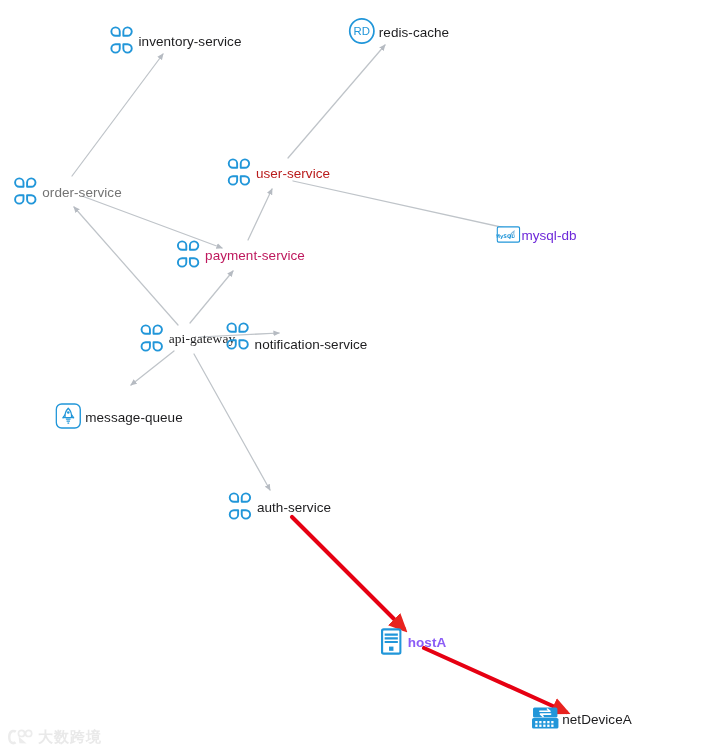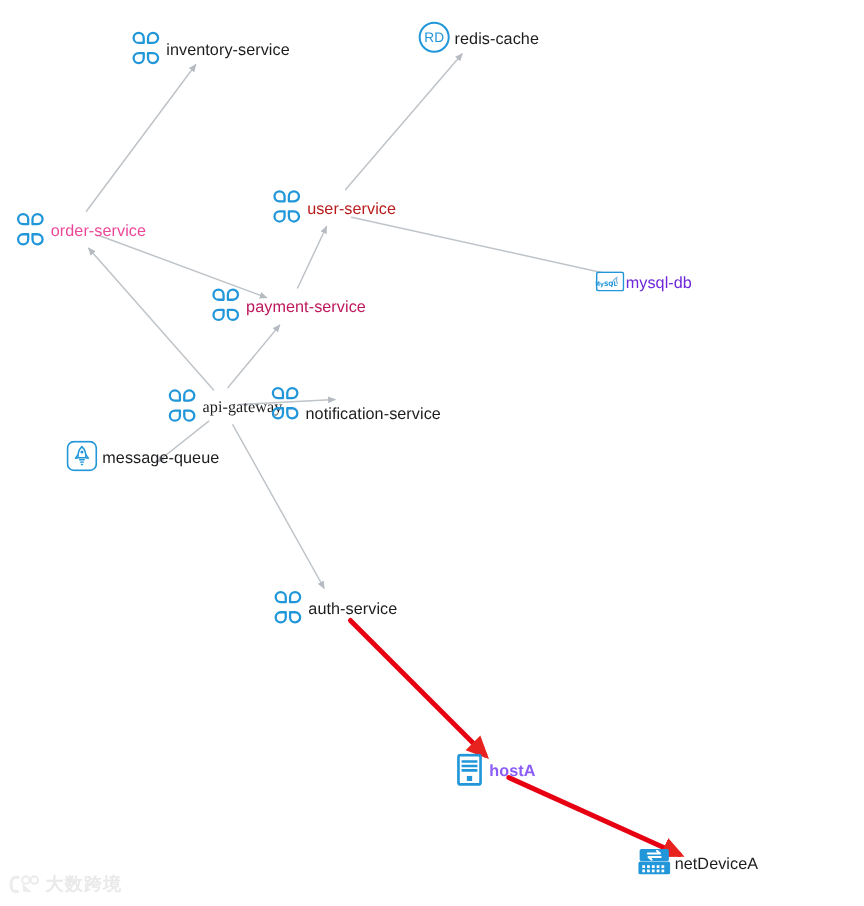--- a/index.html
+++ b/index.html
@@ -137,21 +137,21 @@
       </div>
       <div class="node" style="left: 65px; top: 191px;">
         <div class="node-icon">
           <svg width="30" height="30" viewBox="0 0 30 30">
             <path d="M12.6 4.2 a4.2 4.2 0 1 0 -8.4 0 a4.2 4.2 0 0 0 4.2 4.2 h4.2 z" transform="translate(0.6,2.4)" fill="none" stroke="#2196d9" stroke-width="1.9" stroke-linejoin="round"></path>
             <path d="M17.4 4.2 a4.2 4.2 0 1 1 8.4 0 a4.2 4.2 0 0 1 -4.2 4.2 h-4.2 z" transform="translate(-0.6,2.4)" fill="none" stroke="#2196d9" stroke-width="1.9" stroke-linejoin="round"></path>
             <path d="M12.6 25.8 a4.2 4.2 0 1 1 -8.4 0 a4.2 4.2 0 0 1 4.2 -4.2 h4.2 z" transform="translate(0.6,-2.4)" fill="none" stroke="#2196d9" stroke-width="1.9" stroke-linejoin="round"></path>
             <path d="M17.4 25.8 a4.2 4.2 0 1 0 8.4 0 a4.2 4.2 0 0 0 -4.2 -4.2 h-4.2 z" transform="translate(-0.6,-2.4)" fill="none" stroke="#2196d9" stroke-width="1.9" stroke-linejoin="round"></path>
           </svg>
         </div>
-        <div class="node-label" style="color: #ec4899;">order-service</div>
+        <div class="node-label" style="color: #737373;">order-service</div>
       </div>
       <div class="node" style="left: 536px; top: 234px;">
         <div class="node-icon small">
           <svg width="24" height="17" viewBox="0 0 24 17">
             <rect x="0.8" y="0.8" width="22.4" height="15.4" rx="1.6" fill="#ffffff" stroke="#2196d9" stroke-width="1.25"></rect>
             <path d="M13.2 12.6 c0.2 -3 1.6 -5.6 4.4 -7.4 c-0.5 2 -0.4 3.6 0.5 5.2" fill="none" stroke="#7fb8dd" stroke-width="1.05" stroke-linecap="round"></path>
             <text x="8.3" y="12.4" text-anchor="middle" font-family="DejaVu Sans, sans-serif" font-size="5.1" font-weight="bold" fill="#2196d9">MySQL</text>
           </svg>
         </div>
         <div class="node-label" style="color: #6d28d9;">mysql-db</div>
@@ -182,21 +182,21 @@
         <div class="node-icon">
           <svg width="30" height="30" viewBox="0 0 30 30">
             <path d="M12.6 4.2 a4.2 4.2 0 1 0 -8.4 0 a4.2 4.2 0 0 0 4.2 4.2 h4.2 z" transform="translate(0.6,2.4)" fill="none" stroke="#2196d9" stroke-width="1.9" stroke-linejoin="round"></path>
             <path d="M17.4 4.2 a4.2 4.2 0 1 1 8.4 0 a4.2 4.2 0 0 1 -4.2 4.2 h-4.2 z" transform="translate(-0.6,2.4)" fill="none" stroke="#2196d9" stroke-width="1.9" stroke-linejoin="round"></path>
             <path d="M12.6 25.8 a4.2 4.2 0 1 1 -8.4 0 a4.2 4.2 0 0 1 4.2 -4.2 h4.2 z" transform="translate(0.6,-2.4)" fill="none" stroke="#2196d9" stroke-width="1.9" stroke-linejoin="round"></path>
             <path d="M17.4 25.8 a4.2 4.2 0 1 0 8.4 0 a4.2 4.2 0 0 0 -4.2 -4.2 h-4.2 z" transform="translate(-0.6,-2.4)" fill="none" stroke="#2196d9" stroke-width="1.9" stroke-linejoin="round"></path>
           </svg>
         </div>
         <div class="node-label" style="color: rgb(29, 29, 31); margin-top: 16px;">notification-service</div>
       </div>
-      <div class="node" style="left: 117px; top: 380px;">
+      <div class="node" style="left: 117px; top: 416px;">
         <div class="node-icon">
           <svg width="26" height="26" viewBox="0 0 26 26">
             <rect x="1" y="1" width="24" height="24" rx="5.4" fill="#ffffff" stroke="#2196d9" stroke-width="1.4"></rect>
             <path d="M13 5.2 c2.6 2.6 3.6 6 3.2 9.3 h-6.4 c-0.4 -3.3 0.6 -6.7 3.2 -9.3 z" fill="none" stroke="#2196d9" stroke-width="1.25" stroke-linejoin="round"></path>
             <path d="M9.8 11.6 l-2.3 3.3 l2.3 -0.4 M16.2 11.6 l2.3 3.3 l-2.3 -0.4" fill="none" stroke="#2196d9" stroke-width="1.1" stroke-linejoin="round"></path>
             <circle cx="13" cy="9.6" r="1.25" fill="#2196d9"></circle>
             <path d="M11.1 16.1 h3.8 M11.7 18.1 h2.6 M12.6 20.1 h0.9" stroke="#2196d9" stroke-width="1.1" stroke-linecap="round"></path>
           </svg>
         </div>
         <div class="node-label" style="color: rgb(29, 29, 31);">message-queue</div>

